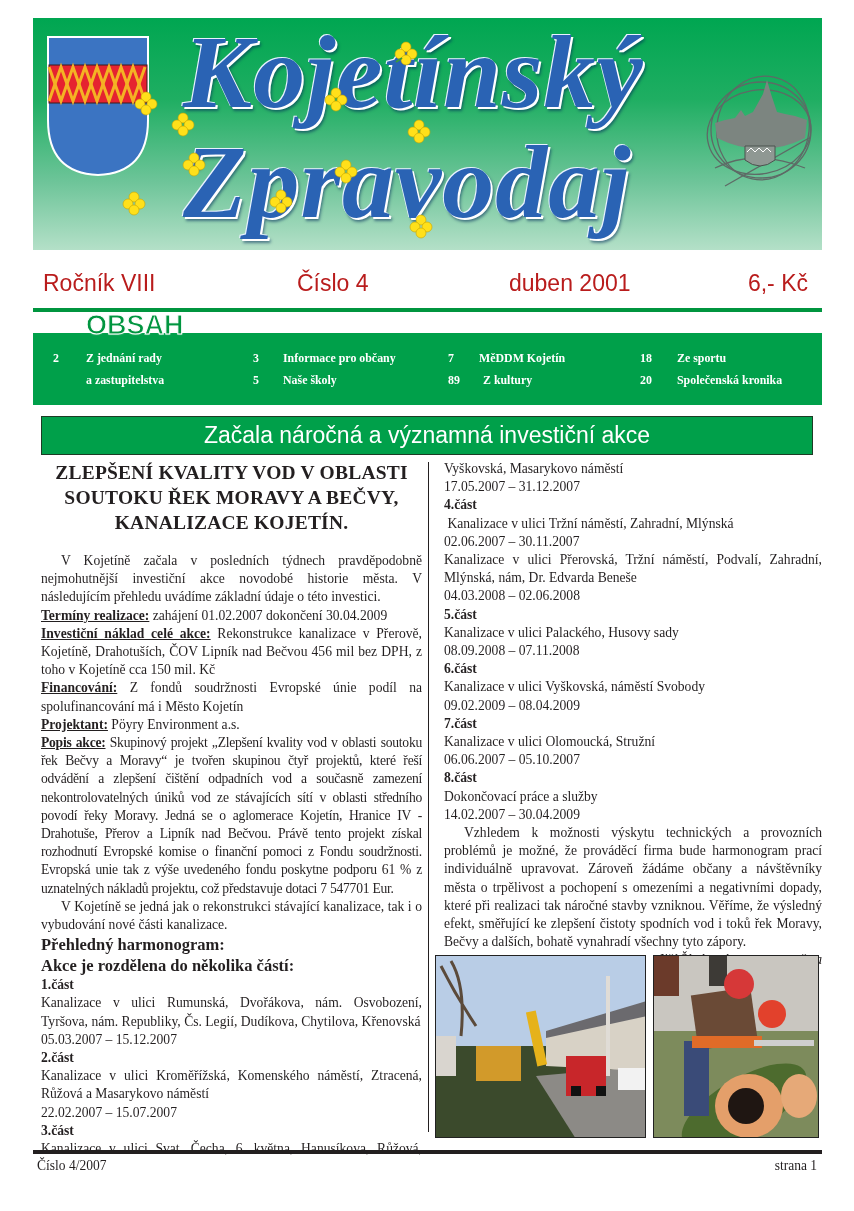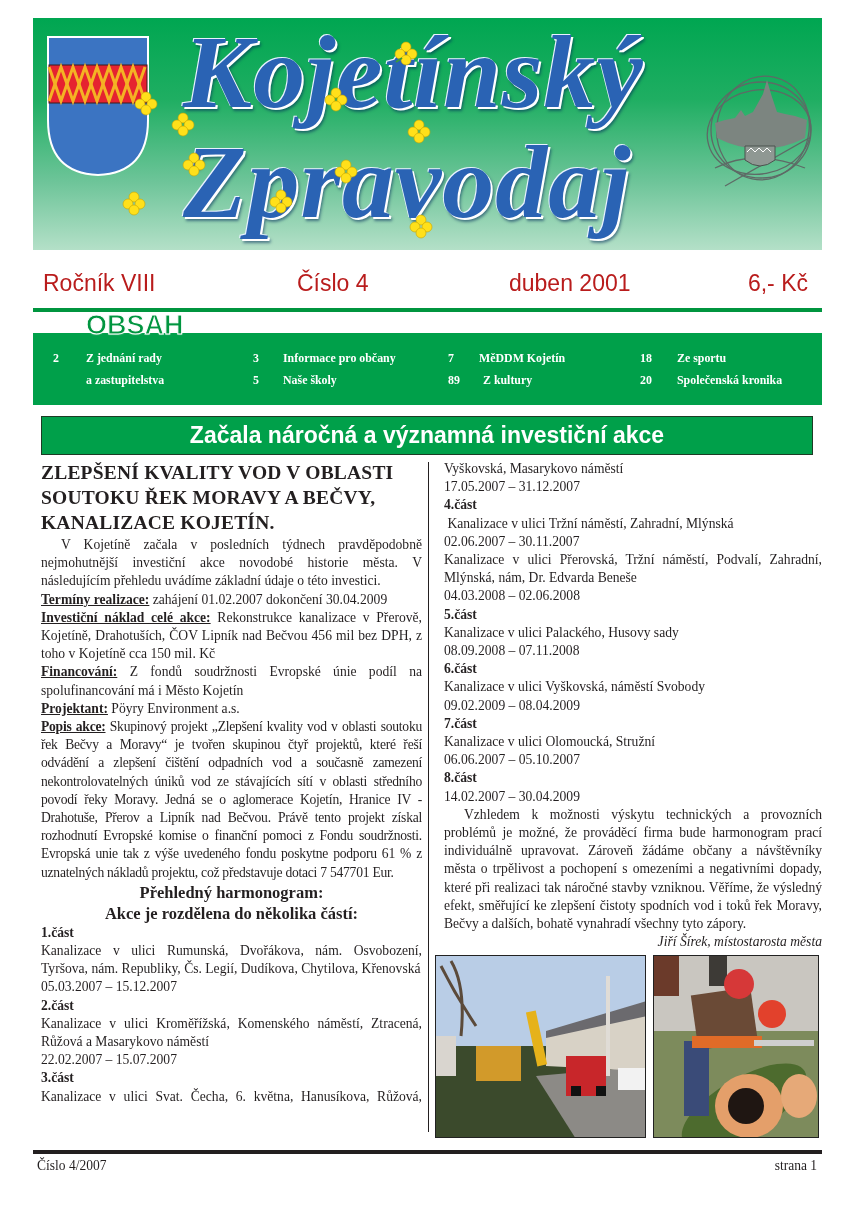--- a/index.html
+++ b/index.html
@@ -23,32 +23,32 @@
 
   
   .obsah-title { position: absolute; left: 86px; top: 310px; font-family: "Liberation Sans", sans-serif; font-weight: bold; font-size: 27px; color: #00953f;
     -webkit-text-stroke: 1px #ffffff; text-shadow: 0 0 2px #fff; letter-spacing: 0; z-index: 2; }
   .obsah-box { position: absolute; left: 33px; top: 333px; width: 789px; height: 72px; background: #00a04a; }
   .obsah-entry { position: absolute; font-family: "Liberation Serif", serif; font-weight: bold; font-size: 13.5px; color: #ffffff; transform: scaleX(0.88); transform-origin: left top; white-space: nowrap; }
   .obsah-num { position: absolute; font-family: "Liberation Serif", serif; font-weight: bold; font-size: 13.5px; color: #ffffff; transform: scaleX(0.88); transform-origin: left top; }
 
   
   .headline { position: absolute; left: 41px; top: 416px; width: 772px; height: 39px; background: #00a04a; border: 1px solid #1d3b25;
-    font-family: "Liberation Sans", sans-serif; font-weight: bold; font-size: 23px; color: #ffffff; text-align: center; line-height: 37px; }
+    font-family: "Liberation Sans", sans-serif; font-weight: normal; font-size: 23px; color: #ffffff; text-align: center; line-height: 37px; }
 
   
   .col { position: absolute; font-size: 13.6px; line-height: 18.2px; }
   .col-left { left: 41px; top: 460px; width: 381px; }
   .col-right { left: 444px; top: 460px; width: 378px; }
   .col-divider { position: absolute; left: 428px; top: 462px; width: 1px; height: 670px; background: #231f20; }
-  .article-title { font-size: 19.5px; line-height: 25px; text-align: left; font-weight: bold; letter-spacing: 0.2px; margin-bottom: 1px; }
+  .article-title { font-size: 19.5px; line-height: 25px; text-align: center; font-weight: bold; letter-spacing: 0.2px; margin-bottom: 17px; }
   p { text-align: justify; }
   .indent { text-indent: 20px; }
   .lbl { font-weight: bold; text-decoration: underline; }
-  .sub-head { font-size: 16.5px; line-height: 21px; text-align: center; font-weight: bold; }
+  .sub-head { font-size: 16.5px; line-height: 21px; font-weight: bold; }
   .part-title { font-weight: bold; }
   .sig { text-align: right; font-style: italic; }
 
   
   .photo { position: absolute; top: 955px; height: 183px; border: 1px solid #222; overflow: hidden; }
   .photo-1 { left: 435px; width: 211px; }
   .photo-2 { left: 653px; width: 166px; }
 
   
   .footer-rule { position: absolute; left: 33px; top: 1150px; width: 789px; height: 4px; background: #231f20; }
@@ -199,20 +199,21 @@
 <div class="headline">Začala náročná a významná investiční akce</div>
 
 <div class="col col-left">
   <div class="article-title">ZLEPŠENÍ KVALITY VOD V OBLASTI SOUTOKU ŘEK MORAVY A BEČVY, KANALIZACE KOJETÍN.</div>
   <p class="indent">V Kojetíně začala v posledních týdnech pravděpodobně nejmohutnější investiční akce novodobé historie města. V následujícím přehledu uvádíme základní údaje o této investici.</p>
   <p><span class="lbl">Termíny realizace:</span><span> zahájení 01.02.2007 dokončení 30.04.2009</span></p>
   <p><span class="lbl">Investiční náklad celé akce:</span><span>  Rekonstrukce kanalizace v Přerově, Kojetíně, Drahotuších, ČOV Lipník nad Bečvou 456 mil bez DPH, z toho v Kojetíně cca 150 mil. Kč</span></p>
   <p><span class="lbl">Financování:</span><span>  Z fondů soudržnosti Evropské únie podíl na spolufinancování má i Město Kojetín</span></p>
   <p><span class="lbl">Projektant:</span><span> Pöyry Environment a.s.</span></p>
   <p style="letter-spacing:-0.25px"><span class="lbl">Popis akce:</span><span> Skupinový projekt „Zlepšení kvality vod v oblasti soutoku řek Bečvy a Moravy“ je tvořen skupinou čtyř projektů, které řeší odvádění a zlepšení čištění odpadních vod a současně zamezení nekontrolovatelných úniků vod ze stávajících sítí v oblasti středního povodí řeky Moravy. Jedná se o aglomerace Kojetín, Hranice IV - Drahotuše, Přerov a Lipník nad Bečvou. Právě tento projekt získal rozhodnutí Evropské komise o finanční pomoci z Fondu soudržnosti. Evropská unie tak z výše uvedeného fondu poskytne podporu 61 % z uznatelných nákladů projektu, což představuje dotaci 7 547701 Eur.</span></p>
+  <p class="indent">V Kojetíně se jedná jak o rekonstrukci stávající kanalizace, tak i o vybudování nové části kanalizace.</p>
   <div class="sub-head">Přehledný harmonogram:</div>
   <div class="sub-head">Akce je rozdělena do několika částí:</div>
 
   <div class="part-title">1.část</div>
   <p>Kanalizace v ulici Rumunská, Dvořákova, nám. Osvobození, Tyršova, nám. Republiky, Čs. Legií, Dudíkova, Chytilova, Křenovská</p>
   <div>05.03.2007 – 15.12.2007</div>
 
   <div class="part-title">2.část</div>
   <p>Kanalizace v ulici Kroměřížská, Komenského náměstí, Ztracená, Růžová a Masarykovo náměstí</p>
   <div>22.02.2007 – 15.07.2007</div>
@@ -239,20 +240,21 @@
 
   <div class="part-title">6.část</div>
   <div>Kanalizace v ulici Vyškovská, náměstí Svobody</div>
   <div>09.02.2009 – 08.04.2009</div>
 
   <div class="part-title">7.část</div>
   <div>Kanalizace v ulici Olomoucká, Stružní</div>
   <div>06.06.2007 – 05.10.2007</div>
 
   <div class="part-title">8.část</div>
+  <div>Dokončovací práce a služby</div>
   <div>14.02.2007 – 30.04.2009</div>
 
   <p class="indent">Vzhledem k možnosti výskytu technických a provozních problémů je možné, že prováděcí firma bude harmonogram prací individuálně upravovat. Zároveň žádáme občany a návštěvníky města o trpělivost a pochopení s omezeními a negativními dopady, které při realizaci tak náročné stavby vzniknou. Věříme, že výsledný efekt, směřující ke zlepšení čistoty spodních vod i toků řek Moravy, Bečvy a dalších, bohatě vynahradí všechny tyto zápory.</p>
   <div class="sig">Jiří Šírek, místostarosta města</div>
 </div>
 
 <div class="photo photo-1">
   <svg width="211" height="183" viewBox="0 0 211 183">
     <rect width="211" height="90" fill="#b9cde6"></rect>
     <rect y="90" width="211" height="93" fill="#3b4a2c"></rect>

